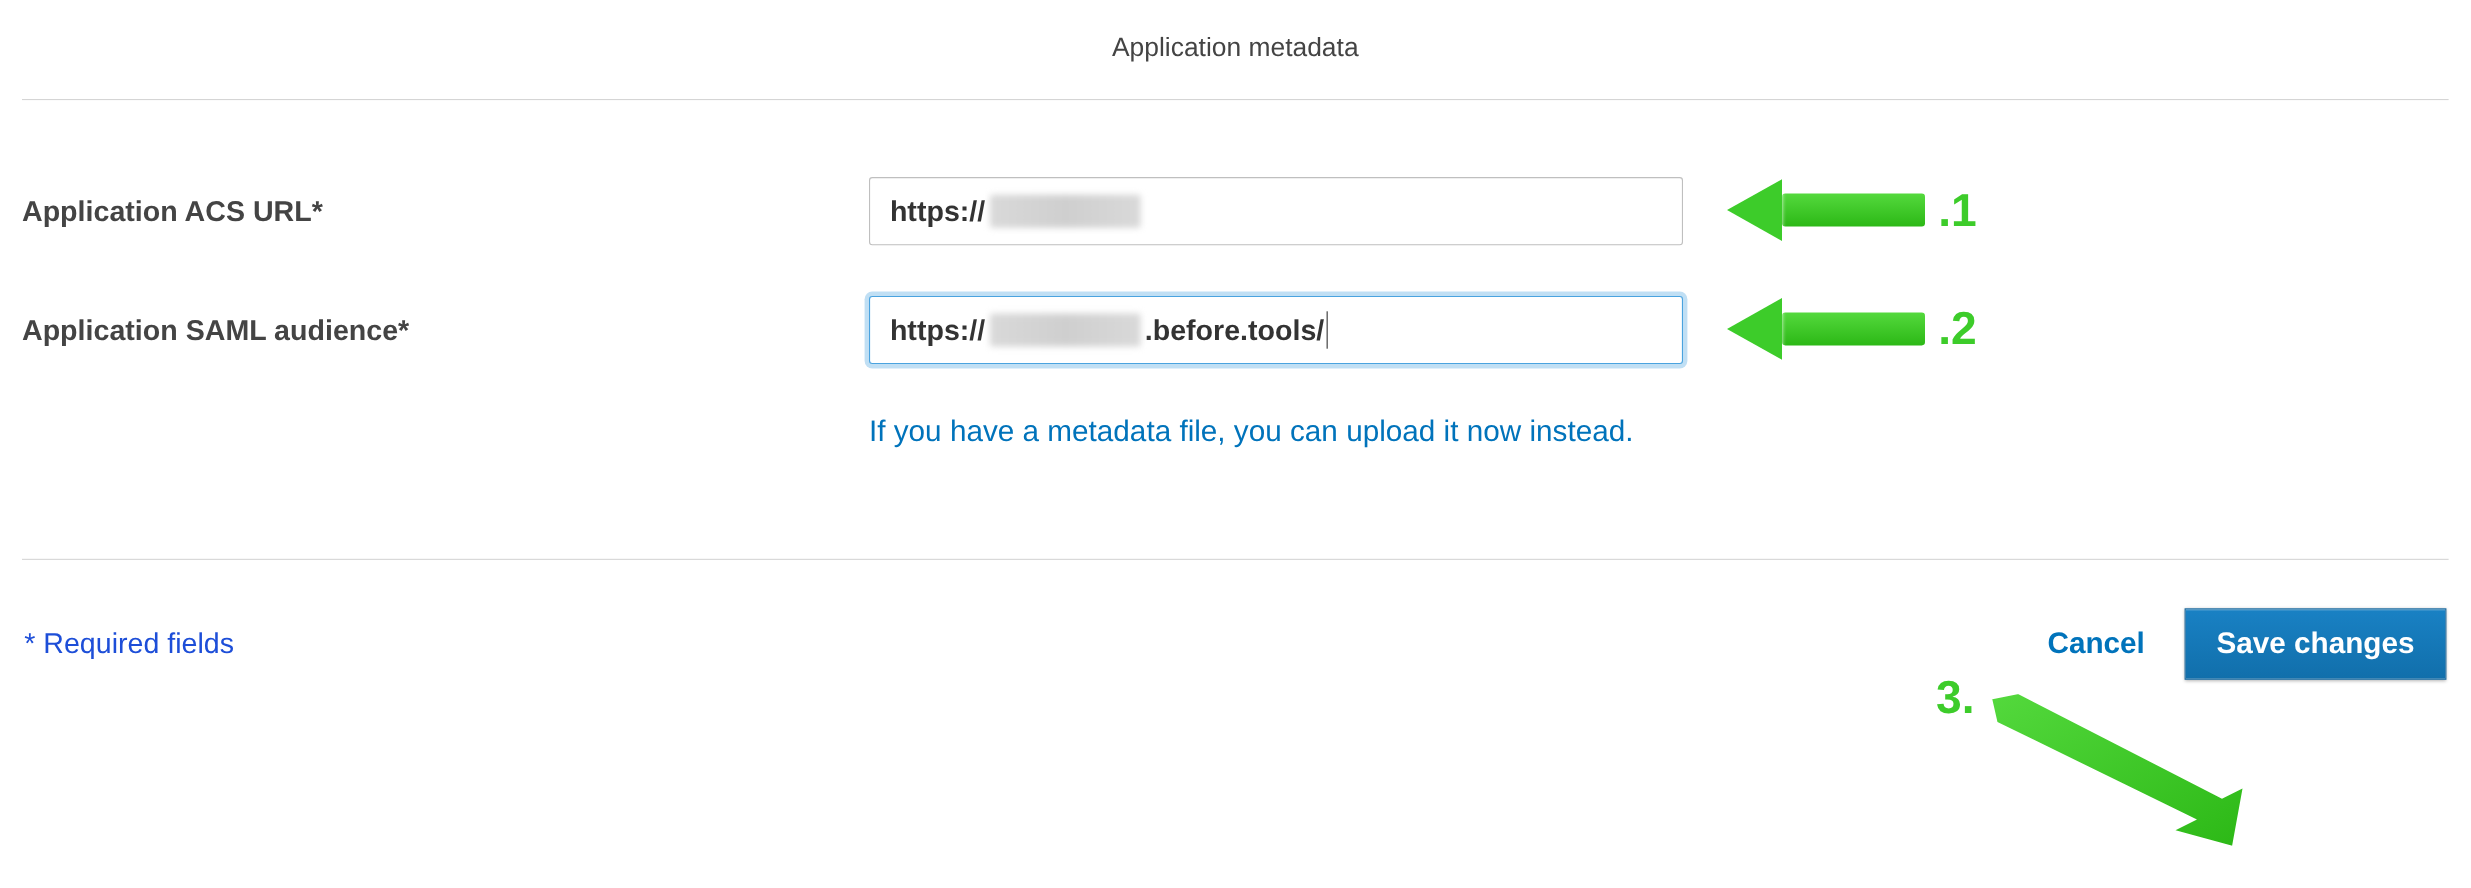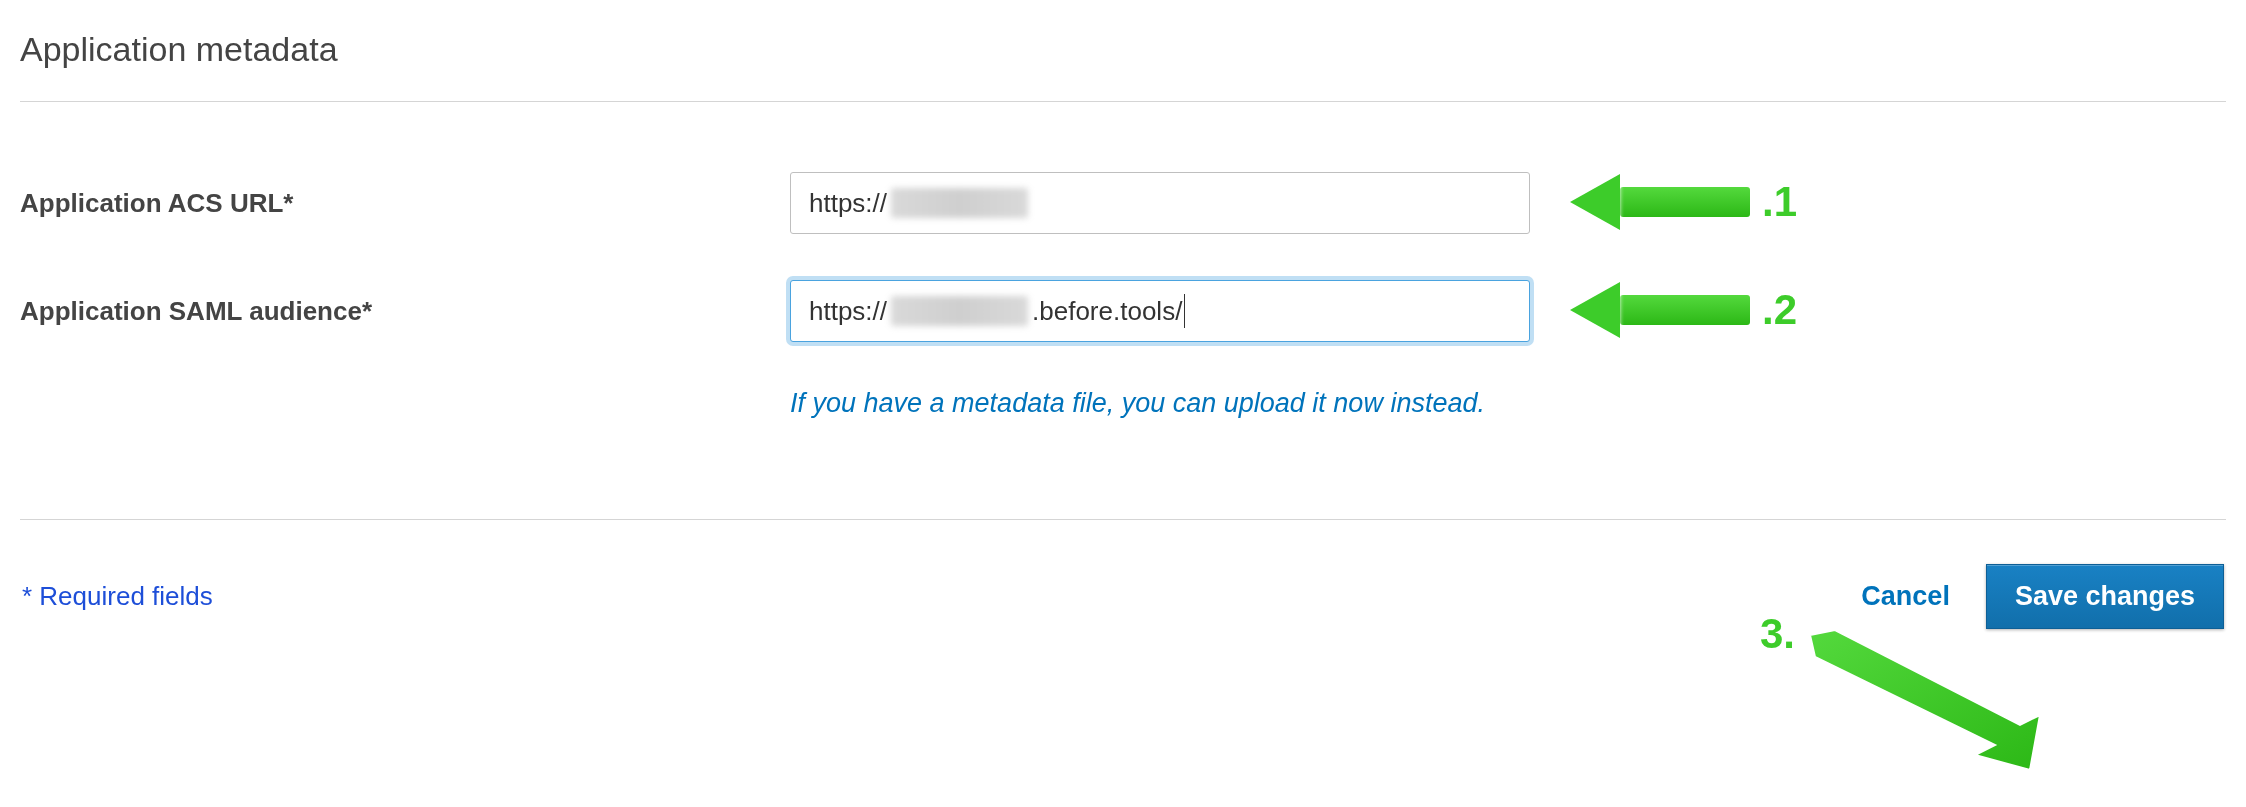--- a/index.html
+++ b/index.html
@@ -8,25 +8,26 @@
     height: 807px;
     font-family: "Helvetica Neue", Helvetica, Arial, sans-serif;
     background: #fff;
     color: #444;
     position: relative;
   }
   .page {
     padding: 30px 20px 0 20px;
   }
   .section-title {
-    font-size: 34px;
+    font-size: 24px;
     font-weight: 400;
     color: #444;
     padding-bottom: 14px;
     margin-bottom: 18px;
+    text-align: center;
   }
   .hr-light {
     border: none;
     border-top: 1px solid #d5d5d5;
     margin-bottom: 18px;
   }
   .description {
     font-size: 26px;
     line-height: 1.4;
     color: #4a4a4a;
@@ -45,20 +46,21 @@
     width: 770px;
     padding-right: 36px;
     font-size: 26px;
     font-weight: 700;
     color: #444;
   }
   .input-wrap {
     display: flex;
     align-items: flex-end;
     position: relative;
+    font-weight: bold;
   }
   .text-input {
     width: 740px;
     height: 62px;
     border: 1px solid #bfbfbf;
     border-radius: 3px;
     font-size: 26px;
     padding: 0 18px;
     color: #333;
     background: #fff;
@@ -79,21 +81,20 @@
   .upload-link {
     margin-left: 770px;
     margin-top: 12px;
     font-size: 27px;
     color: #0073bb;
   }
   .upload-link a {
     color: #0073bb;
     text-decoration: none;
     cursor: pointer;
-    font-style: italic;
   }
   .bottom-divider {
     border: none;
     border-top: 1px solid #d5d5d5;
     margin-top: 100px;
   }
   .footer-row {
     display: flex;
     align-items: center;
     margin-top: 44px;

